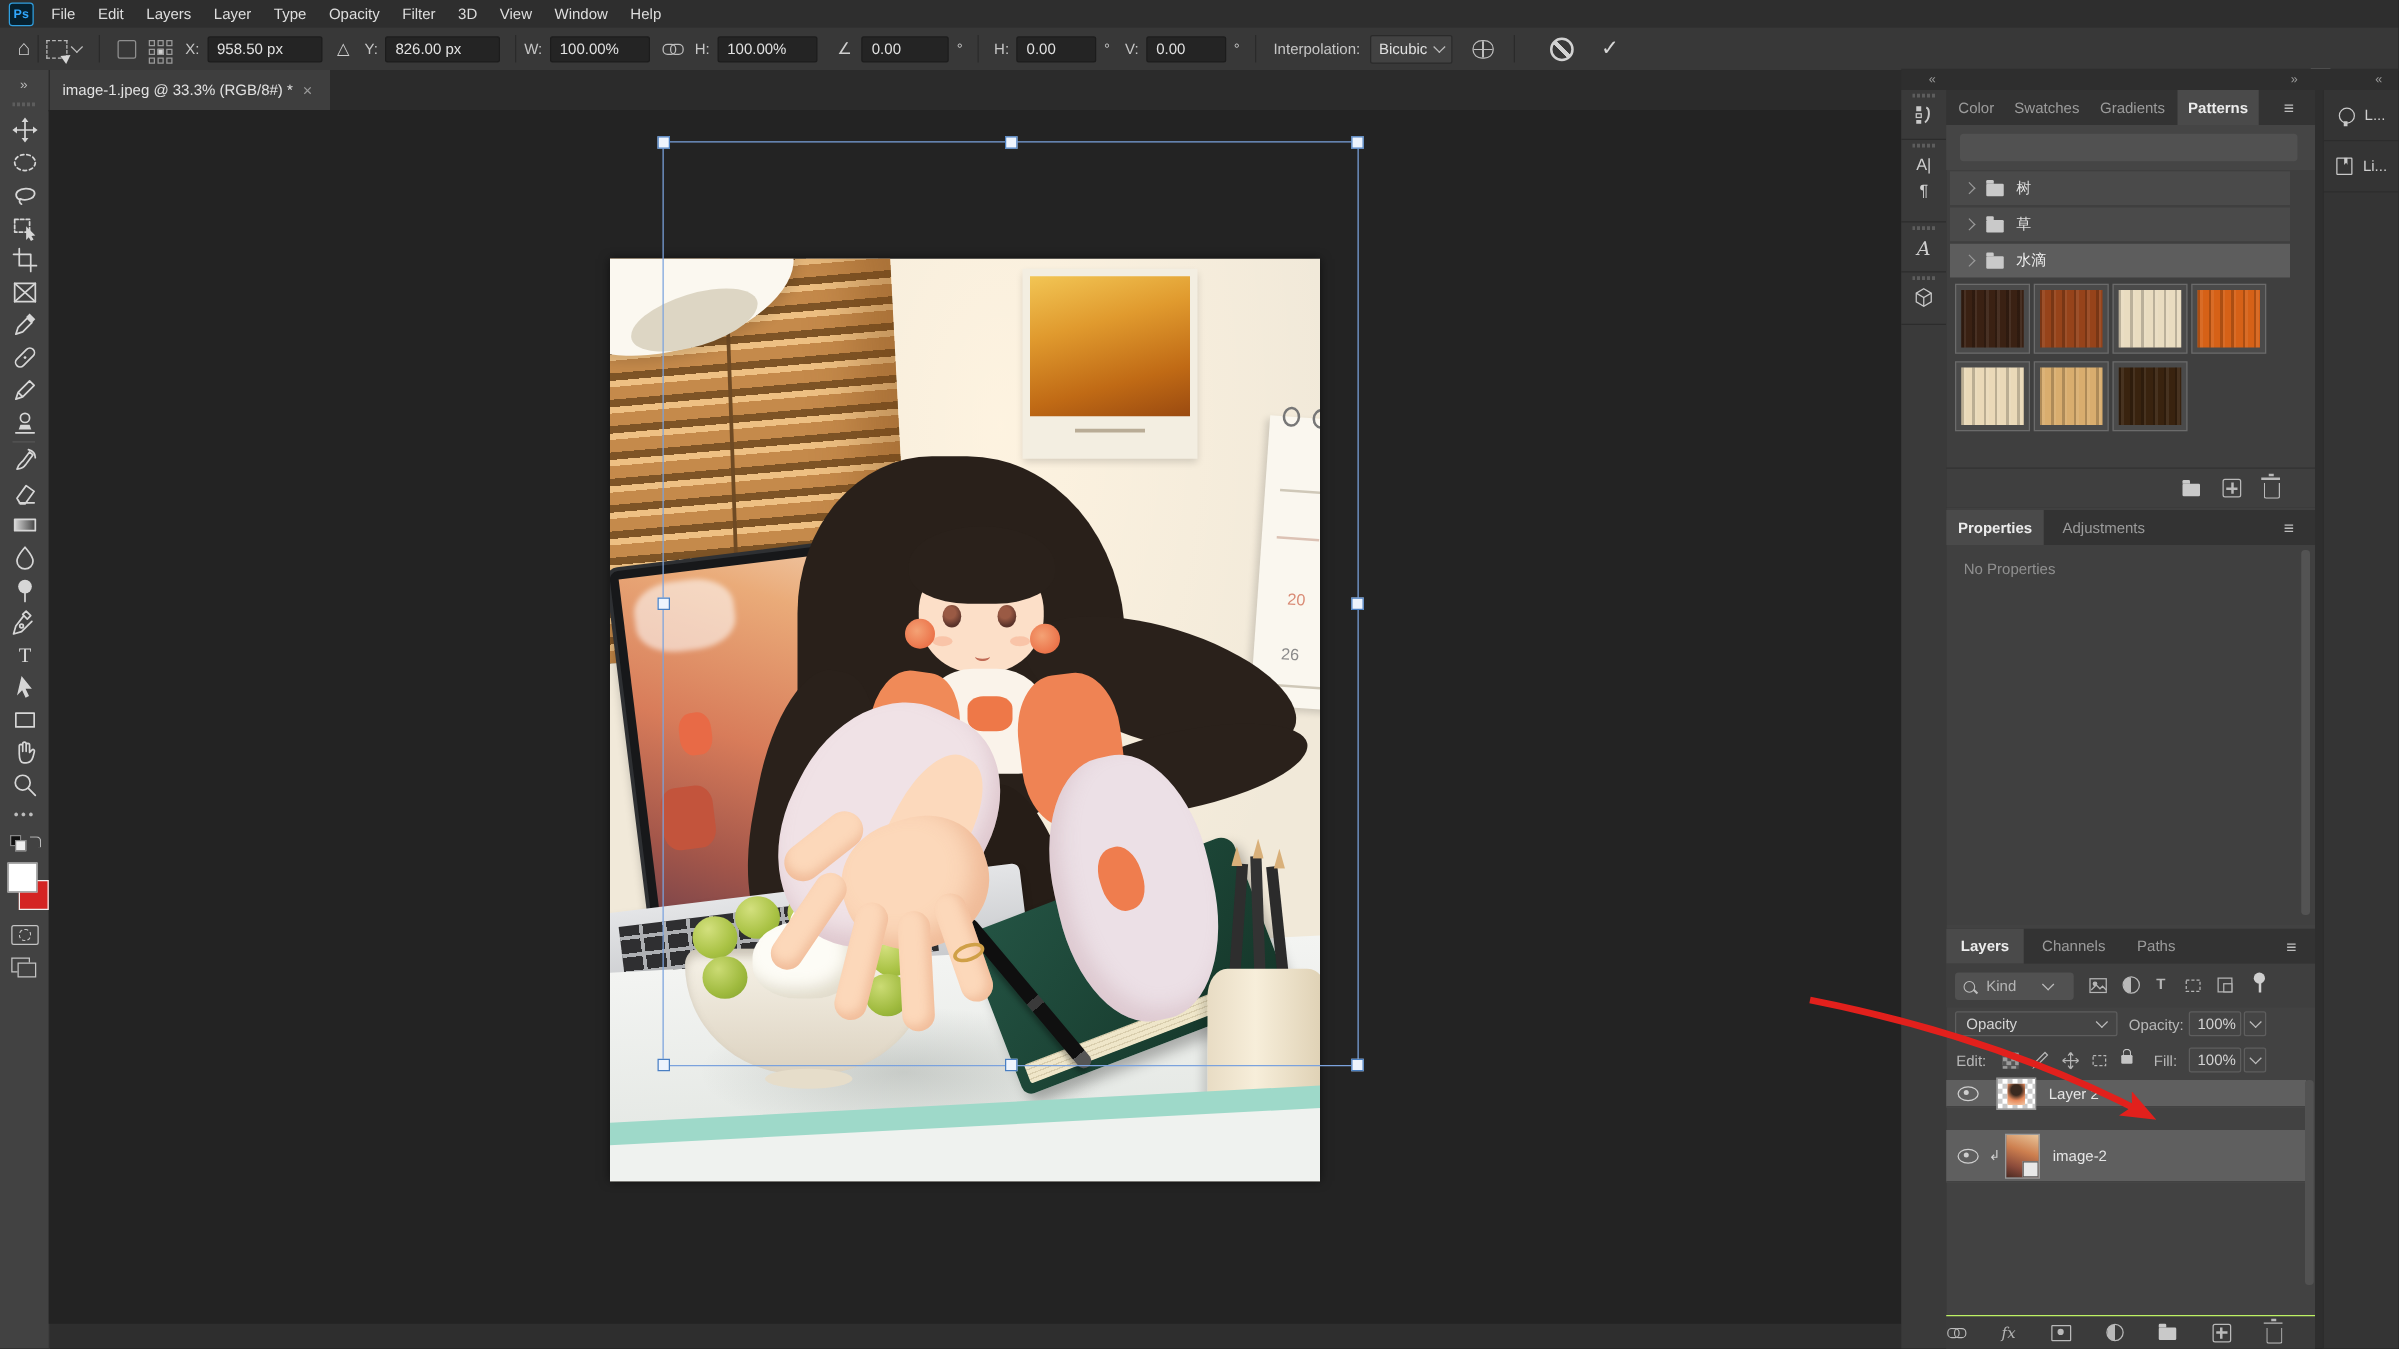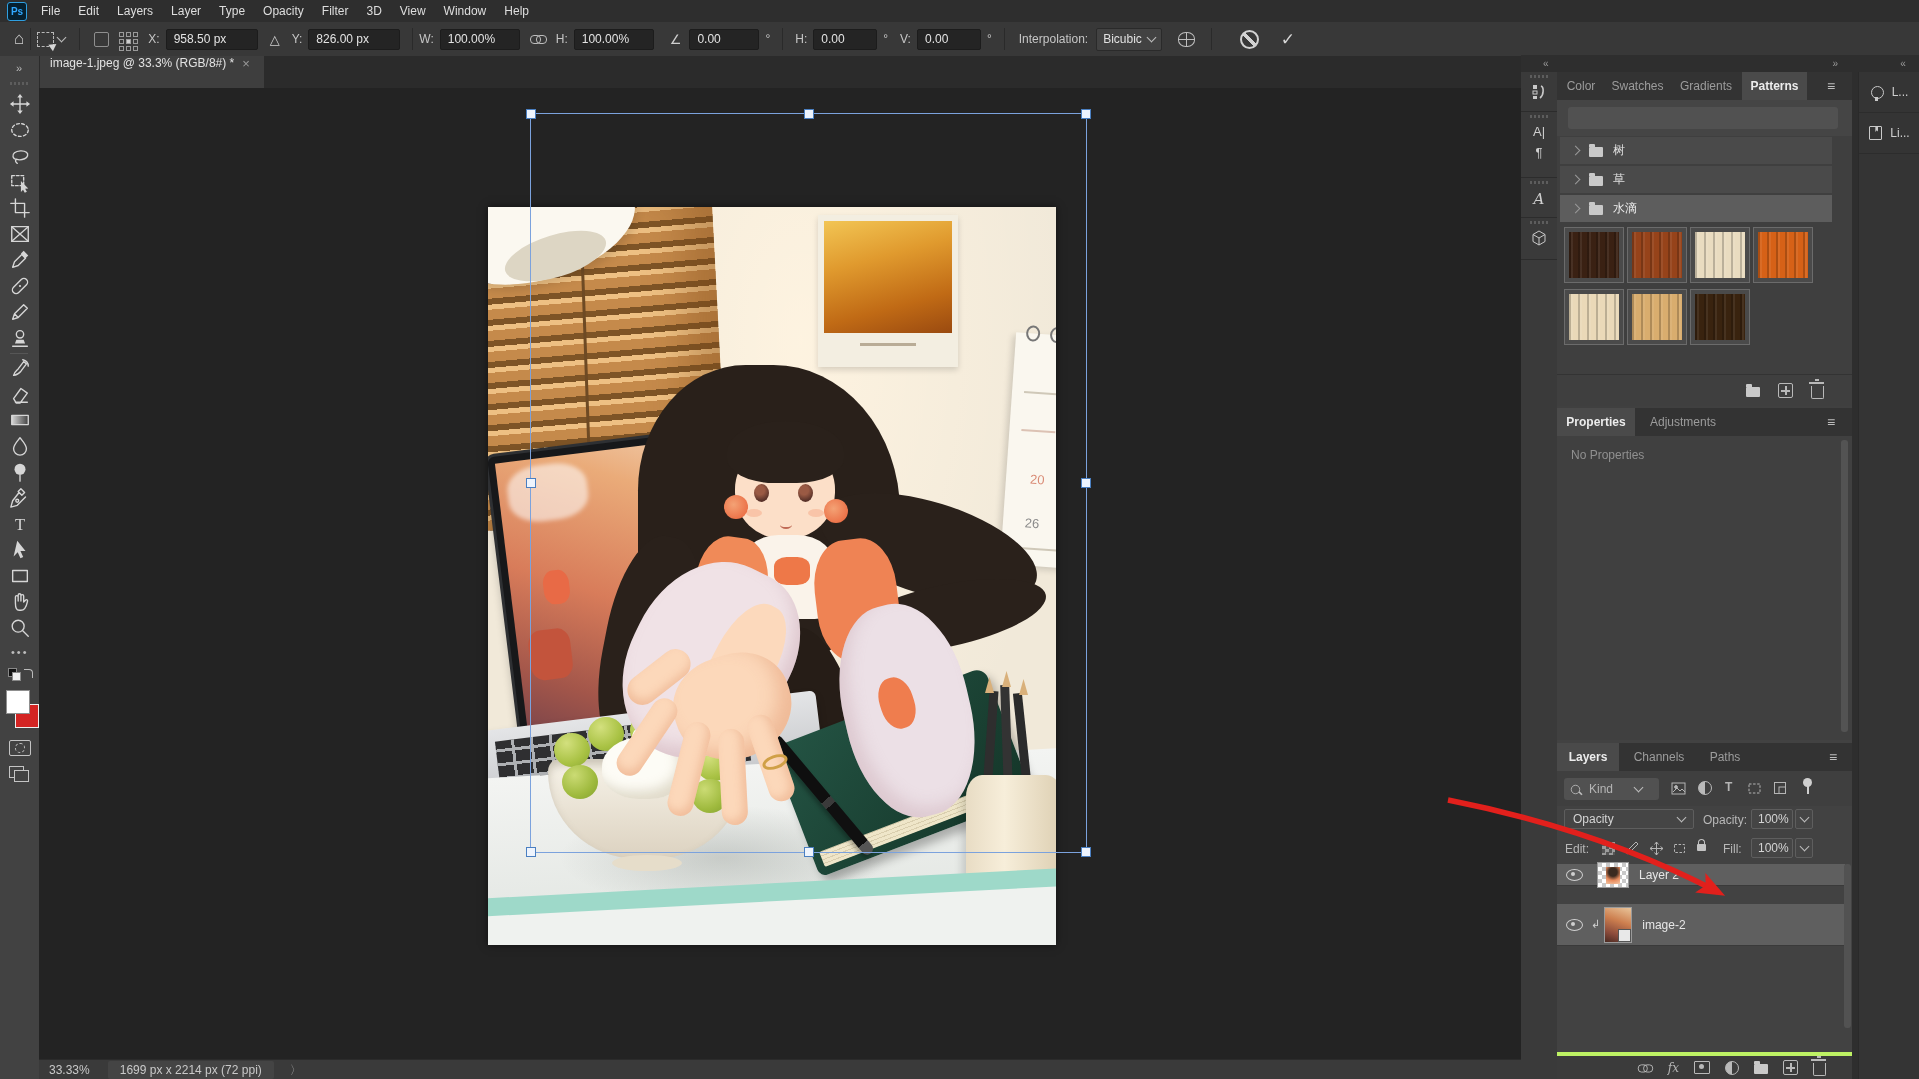--- a/index.html
+++ b/index.html
@@ -39,21 +39,21 @@
   .wsic{width:15px;height:11px;border:1.2px solid #bdbdbd;border-radius:1px;
         background:linear-gradient(90deg,#bdbdbd 3px,transparent 3px)}
   
   #toolbar{left:0;top:56px;width:39px;height:1023px;background:#424242;border-right:1px solid #323232}
   .tool{left:8px;width:24px;height:24px;display:flex;align-items:center;justify-content:center}
   .tool svg{stroke:#d6d6d6;fill:none;stroke-width:1.5;stroke-linecap:round;stroke-linejoin:round}
   .tool svg .f{fill:#d6d6d6;stroke:none}
   .grip{width:18px;height:3px;background:repeating-linear-gradient(90deg,#5d5d5d 0 2px,transparent 2px 4px)}
   
   #tabbar{left:39px;top:56px;width:1482px;height:32px;background:#2b2b2b;border-bottom:1px solid #242424}
-  #doctab{left:40px;top:56px;width:224px;height:32px;background:#3e3e3e;display:flex;padding:0 10px;box-sizing:border-box;gap:8px}
+  #doctab{left:40px;top:56px;width:224px;height:32px;background:#3e3e3e;display:flex;align-items:center;padding:0 10px;box-sizing:border-box;gap:8px}
   #pasteboard{left:39px;top:88px;width:1482px;height:971px;background:#232323;overflow:hidden}
   #statusbar{left:39px;top:1059px;width:1482px;height:20px;background:#3a3a3a;display:flex;align-items:center;color:#c9c9c9;border-top:1px solid #2b2b2b}
   
   #photo{left:449px;top:119px;width:568px;height:738px;background:#f1e9d9;overflow:hidden;box-shadow:0 0 8px rgba(0,0,0,.55)}
   #photo .a{position:absolute}
   
   #xform{left:491px;top:25px;width:555px;height:738px;border:1px solid #7ba2dd}
   .hd{position:absolute;width:8px;height:8px;background:#eef4fd;border:1px solid #4a7fc1;box-sizing:content-box}
   
   #rheader{left:1521px;top:55px;width:398px;height:17px;background:#2e2e2e;color:#9a9a9a;font-size:10px}
@@ -436,27 +436,20 @@
       <div class="hd" style="left:273px;top:-5px"></div>
       <div class="hd" style="left:550px;top:-5px"></div>
       <div class="hd" style="left:-5px;top:364px"></div>
       <div class="hd" style="left:550px;top:364px"></div>
       <div class="hd" style="left:-5px;top:733px"></div>
       <div class="hd" style="left:273px;top:733px"></div>
       <div class="hd" style="left:550px;top:733px"></div>
     </div>
   </div>
 
-  <div class="a" id="statusbar">
-    <span style="margin-left:10px">33.33%</span>
-    <div style="margin-left:18px;background:#444;height:18px;display:flex;align-items:center;padding:0 12px;border-radius:2px">
-      <span>1699 px x 2214 px (72 ppi)</span>
-    </div>
-    <span style="margin-left:16px;color:#9a9a9a">〉</span>
-  </div>
 
   <div class="a row" id="rheader">
     <span style="margin-left:22px">«</span>
     <span style="margin-left:284px">»</span>
     <span style="margin-left:62px">«</span>
   </div>
 
   <div class="a" id="iconcol">
     <div class="a icell" style="top:0;height:40px">
       <div class="grip"></div>
@@ -625,21 +618,21 @@
     </div>
     <div class="lrow a" style="top:164px;height:42px;background:#5f5f5f;left:0;width:288px">
       <div class="eye" style="margin-left:9px"></div>
       <span style="margin-left:8px;color:#d0d0d0;font-size:11px;font-family:'DejaVu Sans',sans-serif">↲</span>
       <div class="lthumb" style="margin-left:4px;width:26px;height:34px;background:linear-gradient(200deg,#e9c59a 0%,#cd7f4f 40%,#8a4a3a 75%,#4a2a22 100%)">
         <div class="a" style="right:0;bottom:0;width:11px;height:11px;background:#e8e8e8;border:1px solid #555"></div>
       </div>
       <span class="lname">image-2</span>
     </div>
 
-    <div class="a row" style="left:0;top:312px;width:295px;height:27px;background:#3b3b3b;border-top:4px solid #bef264;justify-content:flex-end;gap:15px;padding-right:26px;box-sizing:border-box">
+    <div class="a row" style="left:0;top:312px;width:295px;height:27px;background:#3b3b3b;border-top:1px solid #bef264;justify-content:space-between;gap:15px;padding-right:26px;box-sizing:border-box">
       <div class="linkic" style="transform:scale(.9)"></div>
       <span style="font-style:italic;color:#b5b5b5;font-family:'DejaVu Serif',serif">fx</span>
       <div class="maskic"></div>
       <div class="halfc"></div>
       <div class="folderico"></div>
       <div class="plussq"></div>
       <div class="trashic"></div>
     </div>
     <div class="a" style="left:287px;top:124px;width:7px;height:164px;background:#525252;border-radius:3px"></div>
   </div>

